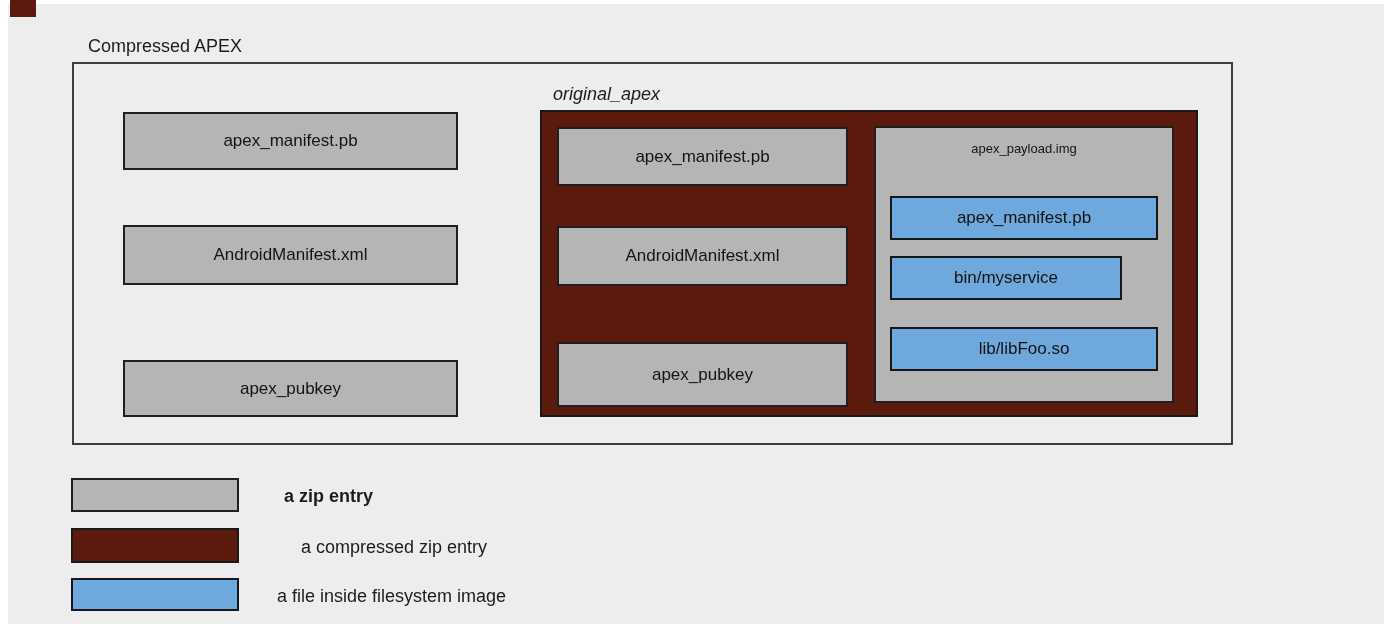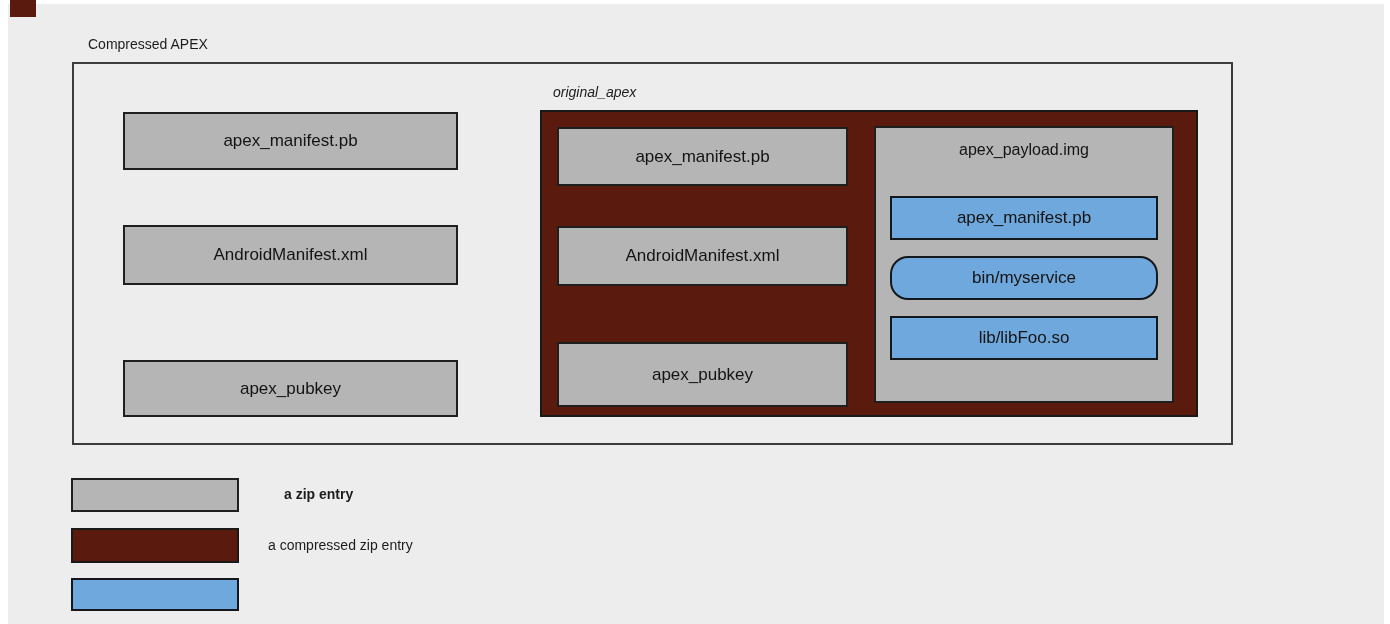--- a/index.html
+++ b/index.html
@@ -24,21 +24,21 @@
     position: absolute;
     left: 0;
     top: 0;
     width: 1390px;
     height: 624px;
   }
   .abs { position: absolute; box-sizing: border-box; }
   .label-text {
     position: absolute;
     white-space: nowrap;
-    font-size: 14px;
+    font-size: 18px;
     color: #1c1c1c;
   }
   .box {
     position: absolute;
     box-sizing: border-box;
     display: flex;
     align-items: center;
     justify-content: center;
     font-size: 17px;
     color: #141414;
@@ -50,21 +50,21 @@
   .outer-box  { background: transparent; border: 2px solid #3d3d3d; }
   .edge-artifact {
     position: absolute;
     left: 10px; top: 0; width: 26px; height: 17px;
     background: #5b1a0e;
   }
   .payload-title {
     position: absolute;
     left: 0; right: 0; top: 13px;
     text-align: center;
-    font-size: 16px;
+    font-size: 13px;
     color: #141414;
   }
 </style>
 </head>
 <body>
 
 <div class="canvas"></div>
 
 <div class="stage">
 
@@ -98,28 +98,29 @@
     <span>apex_pubkey</span>
   </div>
 
   <div class="abs gray-box" style="left:874px; top:126px; width:300px; height:277px;">
     <div class="payload-title">apex_payload.img</div>
   </div>
 
   <div class="box blue-box" style="left:890px; top:196px; width:268px; height:44px;">
     <span>apex_manifest.pb</span>
   </div>
-  <div class="box blue-box" style="left:890px; top:256px; width:268px; height:44px;border-radius:18px;">
+  <div class="box blue-box" style="left:890px; top:256px; width:232px; height:44px;">
     <span>bin/myservice</span>
   </div>
-  <div class="box blue-box" style="left:890px; top:316px; width:268px; height:44px;text-align:right;">
+  <div class="box blue-box" style="left:890px; top:327px; width:268px; height:44px;text-align:right;">
     <span>lib/libFoo.so</span>
   </div>
 
   <div class="abs gray-box" style="left:71px; top:478px; width:168px; height:34px;"></div>
   <div class="label-text" style="left:284px; top:486px;font-weight:bold;">a zip entry</div>
 
   <div class="abs maroon-box" style="left:71px; top:528px; width:168px; height:35px;"></div>
-  <div class="label-text" style="left:268px; top:537px;">a compressed zip entry</div>
+  <div class="label-text" style="left:301px; top:537px;">a compressed zip entry</div>
 
   <div class="abs blue-box" style="left:71px; top:578px; width:168px; height:33px;"></div>
+  <div class="label-text" style="left:277px; top:586px;">a file inside filesystem image</div>
 
 </div>
 
 </body></html>

